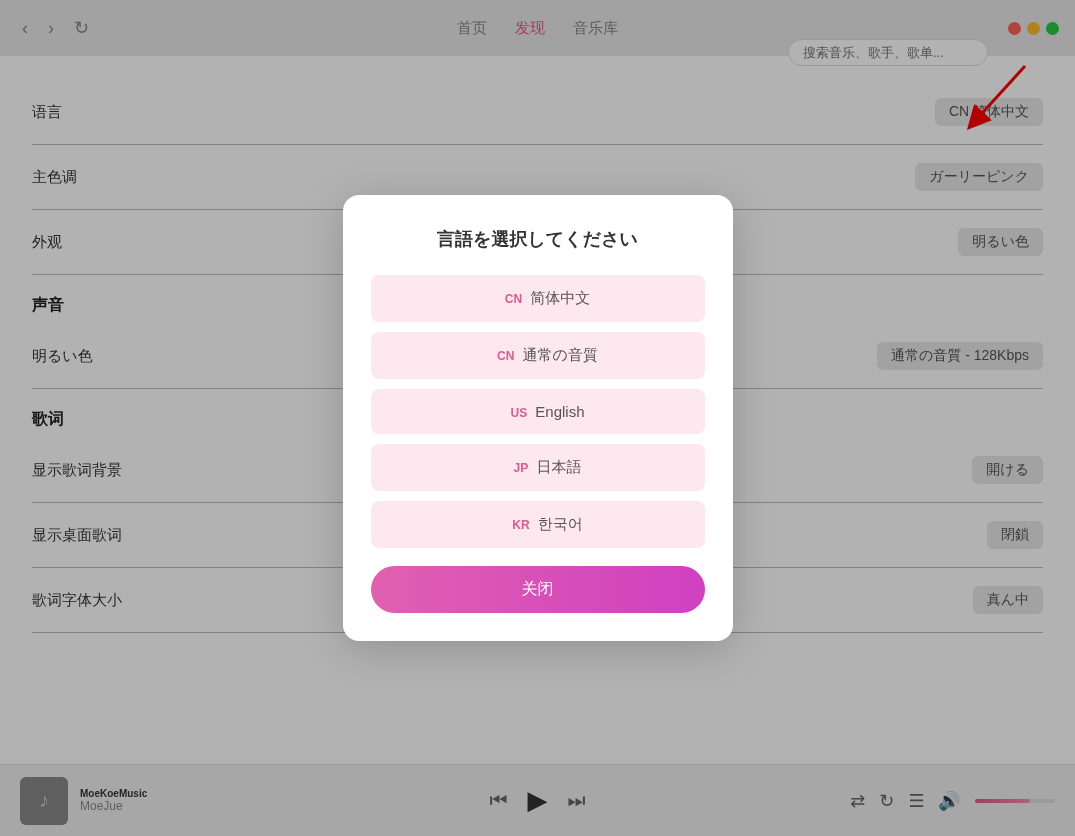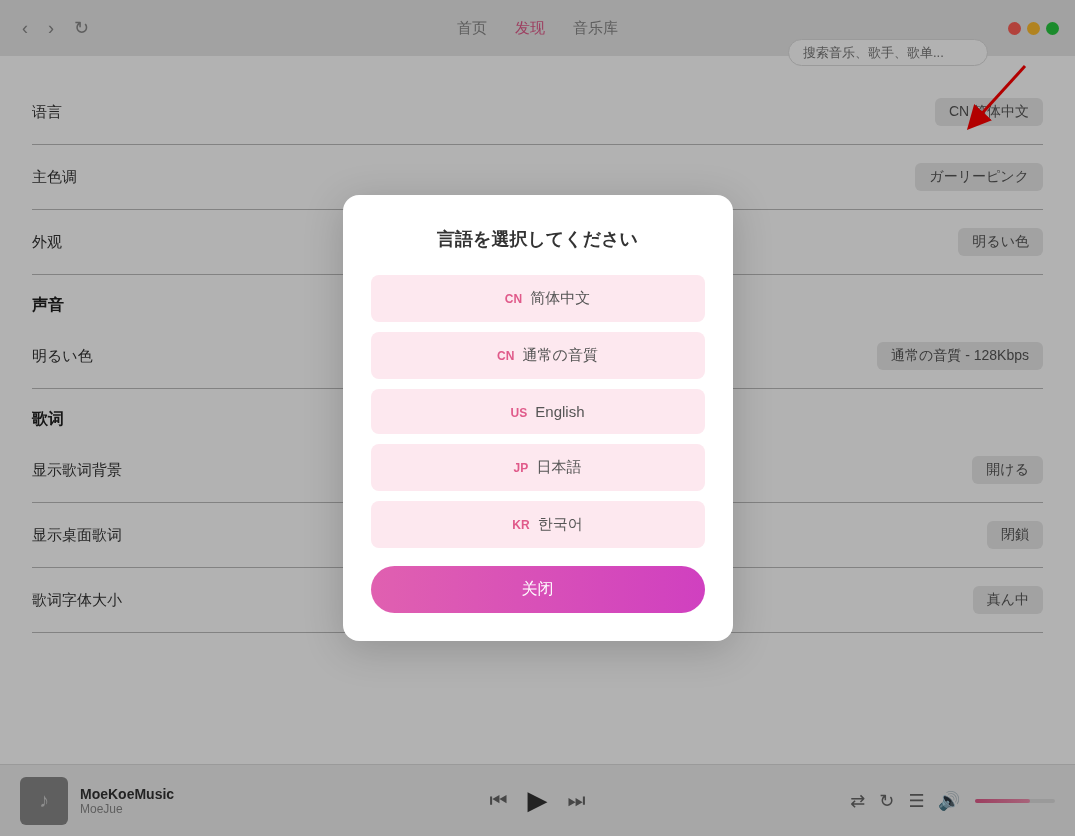--- a/index.html
+++ b/index.html
@@ -138,21 +138,21 @@
       border-radius: 6px;
       display: flex;
       align-items: center;
       justify-content: center;
       color: #ccc;
       font-size: 20px;
       margin-right: 12px;
       flex-shrink: 0;
     }
     .player-info { min-width: 100px; }
-    .player-title { font-size: 14px; font-weight: 600; color: #333; }
+    .player-title { font-size: 10px; font-weight: 600; color: #333; }
     .player-artist { font-size: 12px; color: #888; }
     .player-controls {
       display: flex;
       align-items: center;
       gap: 20px;
       position: absolute;
       left: 50%;
       transform: translateX(-50%);
     }
     .player-btn {

